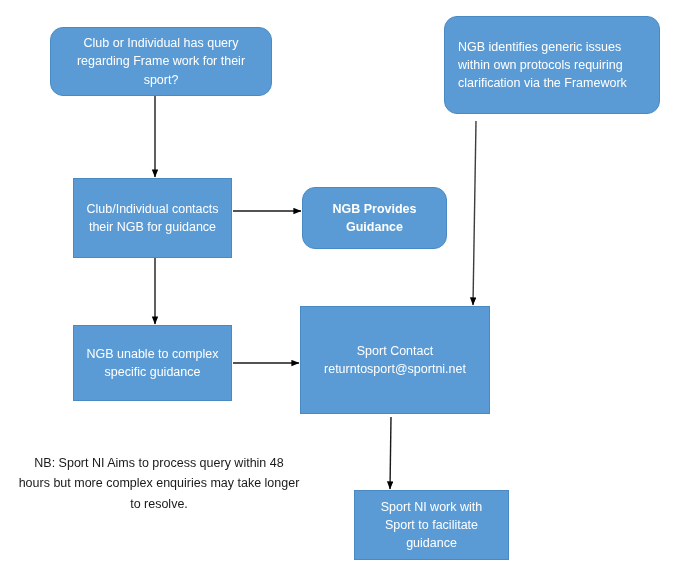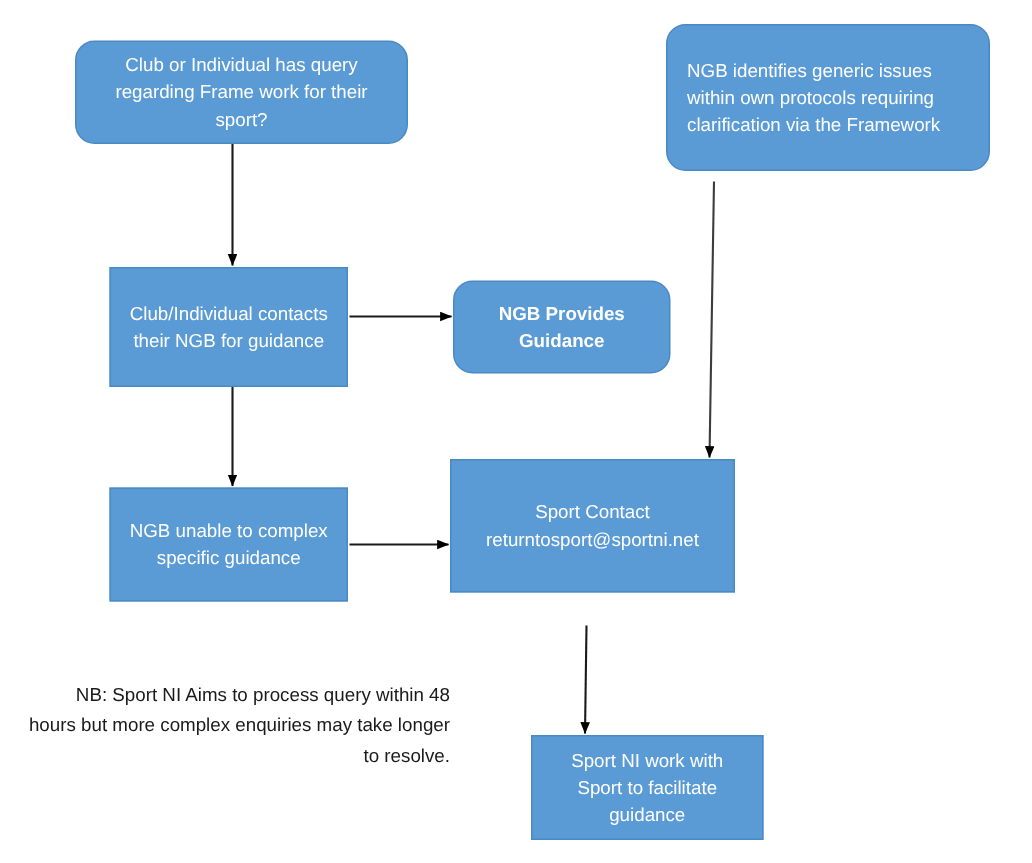--- a/index.html
+++ b/index.html
@@ -46,21 +46,21 @@
     display: block;
     width: 100%;
     white-space: pre-line;
   }
   .note {
     position: absolute;
     color: #1a1a1a;
     font-size: 12.5px;
     line-height: 1.62;
     white-space: pre-line;
-    text-align: right;
+    text-align: center;
   }
   svg.edges {
     position: absolute;
     left: 0;
     top: 0;
     width: 688px;
     height: 575px;
     overflow: visible;
     pointer-events: none;
   }
@@ -103,21 +103,21 @@
   </div>
 
   <div class="node rounded" style="left:302px; top:187px; width:145px; height:62px;font-weight:bold;">
     <span class="node-text">NGB Provides Guidance</span>
   </div>
 
   <div class="node sharp" style="left:73px; top:325px; width:159px; height:76px;">
     <span class="node-text">NGB unable to complex specific guidance</span>
   </div>
 
-  <div class="node sharp" style="left:300px; top:306px; width:190px; height:89px;">
+  <div class="node sharp" style="left:300px; top:306px; width:190px; height:108px;">
     <span class="node-text">Sport Contact returntosport@sportni.net</span>
   </div>
 
   <div class="node sharp" style="left:318px; top:490px; width:155px; height:70px;margin-left:36px;">
     <span class="node-text">Sport NI work with Sport to facilitate guidance</span>
   </div>
 
   <div class="note" style="left:18px; top:453px; width:282px;">NB: Sport NI Aims to process query within 48 hours but more complex enquiries may take longer to resolve.</div>
 
 </div>

